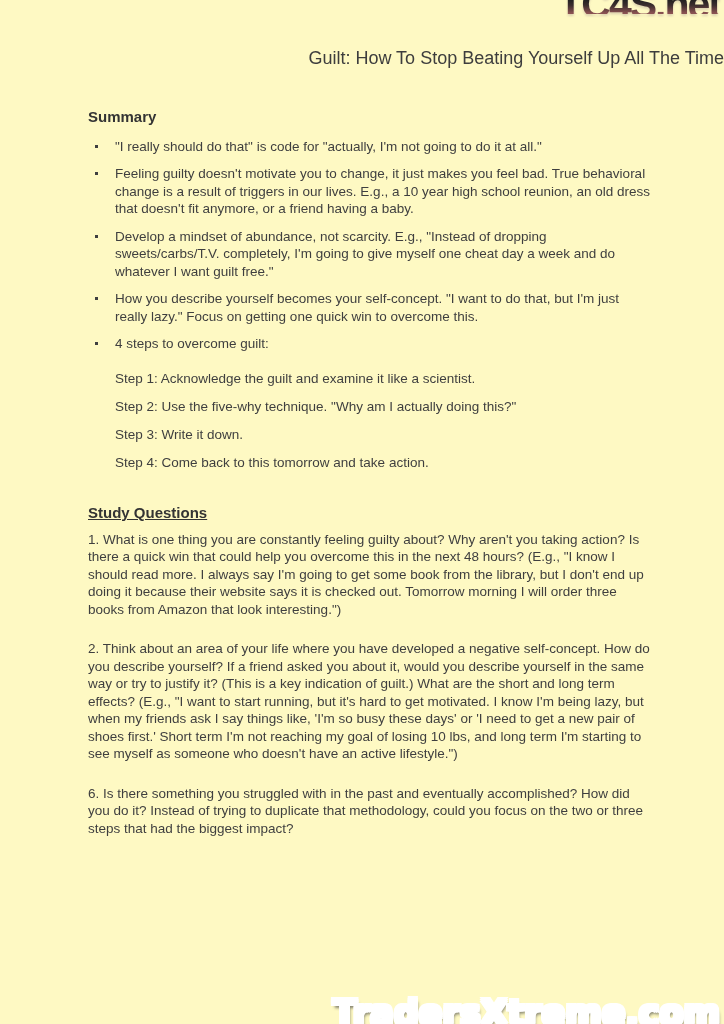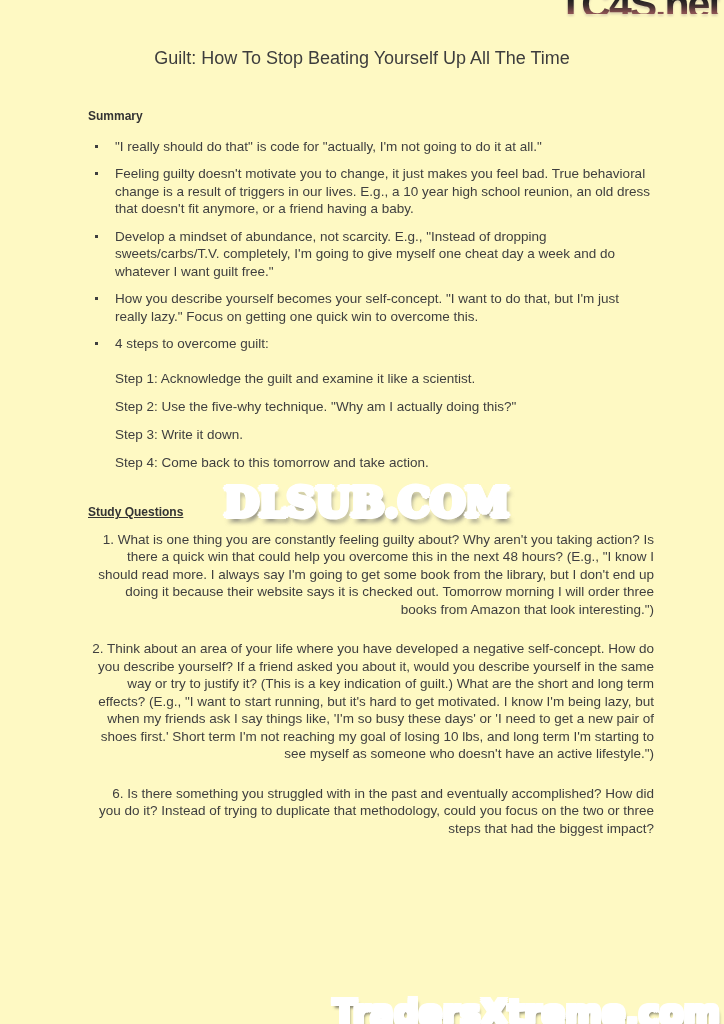--- a/index.html
+++ b/index.html
@@ -34,36 +34,36 @@
     color: transparent;
     filter: drop-shadow(0 2px 1px rgba(160,140,140,0.35));
   }
 
   
   .title {
     position: absolute;
     top: 50px;
     left: 0;
     width: 100%;
-    text-align: center;
+    text-align: right;
     font-size: 18px;
     font-weight: normal;
     color: #3d3d3d;
     margin: 0;
   }
 
   
   .content {
     position: absolute;
     top: 108px;
     left: 88px;
     width: 566px;
   }
   .section-heading {
-    font-size: 12px;
+    font-size: 15px;
     font-weight: bold;
     color: #333333;
     margin: 0 0 12px 0;
   }
   ul.bullets {
     list-style: none;
     margin: 0;
     padding: 0;
   }
   ul.bullets li {
@@ -89,21 +89,20 @@
   .steps p {
     margin: 0 0 10.5px 0;
   }
   .study-heading {
     margin-top: 33px;
     margin-bottom: 9px;
     text-decoration: underline;
   }
   .question {
     margin: 0 0 22px 0;
-    text-align: right;
   }
 
   
   .logo-mid {
     position: absolute;
     top: 482px;
     left: 224px;
     font-family: "DejaVu Serif", serif;
     font-weight: bold;
     font-size: 40px;
@@ -188,17 +187,16 @@
     </div>
 
     <h2 class="section-heading study-heading">Study Questions</h2>
 
     <p class="question">1. What is one thing you are constantly feeling guilty about? Why aren't you taking action? Is there a quick win that could help you overcome this in the next 48 hours? (E.g., "I know I should read more. I always say I'm going to get some book from the library, but I don't end up doing it because their website says it is checked out. Tomorrow morning I will order three books from Amazon that look interesting.")</p>
     <p class="question">2. Think about an area of your life where you have developed a negative self-concept. How do you describe yourself? If a friend asked you about it, would you describe yourself in the same way or try to justify it? (This is a key indication of guilt.) What are the short and long term effects? (E.g., "I want to start running, but it's hard to get motivated. I know I'm being lazy, but when my friends ask I say things like, 'I'm so busy these days' or 'I need to get a new pair of shoes first.' Short term I'm not reaching my goal of losing 10 lbs, and long term I'm starting to see myself as someone who doesn't have an active lifestyle.")</p>
     <p class="question">6. Is there something you struggled with in the past and eventually accomplished? How did you do it? Instead of trying to duplicate that methodology, could you focus on the two or three steps that had the biggest impact?</p>
 
   </div>
 
-  <div class="logo-mid">DLSUB.COM</div>
 
   <div class="logo-bottom">TradersXtreme.com</div>
 
 </div>
 
 </body></html>

